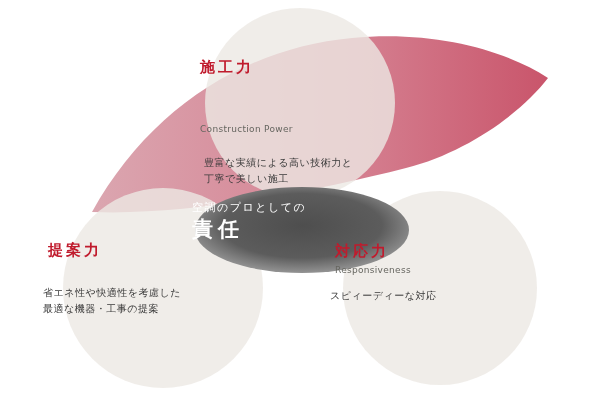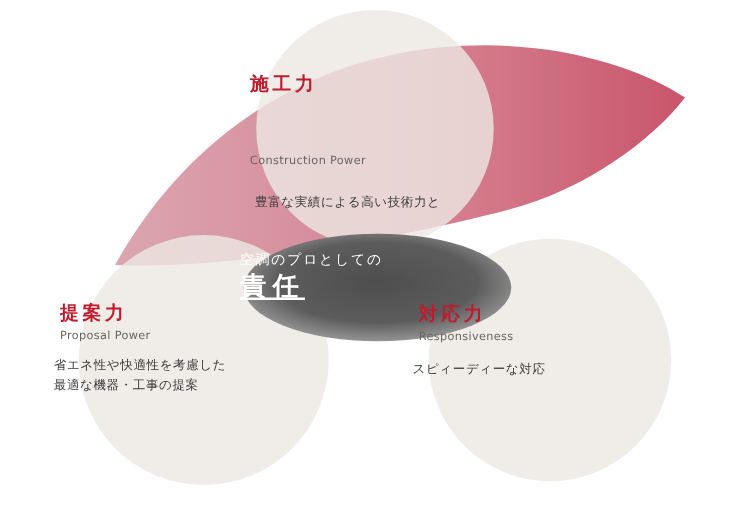--- a/index.html
+++ b/index.html
@@ -59,31 +59,31 @@
     <circle cx="163" cy="288" r="100" fill="rgba(236,232,228,0.8)"></circle>
     <circle cx="440" cy="288" r="97" fill="rgba(236,232,228,0.8)"></circle>
 
     <ellipse cx="302" cy="230" rx="107" ry="43" fill="url(#ellipseGrad)"></ellipse>
   </svg>
 
   <div class="txt circle-title" style="left:200px;top:60px;width:200px;">施工力</div>
   <div class="txt circle-sub" style="left:200px;top:85px;width:200px;margin-top:40px;">Construction Power</div>
   <div class="txt circle-body" style="left:204px;top:107px;width:220px;margin-top:48px;">
     <div>豊富な実績による高い技術力と</div>
+    <div>丁寧で美しい施工</div>
   </div>
 
   <div class="txt circle-title" style="left:48px;top:243px;width:210px;">提案力</div>
-  <div class="txt circle-sub" style="left:48px;top:265px;width:210px;">Proposal Power</div>
   <div class="txt circle-body" style="left:43px;top:285px;width:220px;">
     <div>省エネ性や快適性を考慮した</div>
     <div>最適な機器・工事の提案</div>
   </div>
 
   <div class="txt circle-title" style="left:335px;top:244px;width:210px;">対応力</div>
   <div class="txt circle-sub" style="left:335px;top:266px;width:210px;">Responsiveness</div>
   <div class="txt circle-body" style="left:330px;top:288px;width:220px;">
     <div>スピィーディーな対応</div>
   </div>
 
   <div class="txt center-line1" style="left:192px;top:202px;width:220px;">空調のプロとしての</div>
-  <div class="txt center-line2" style="left:192px;top:219px;width:220px;text-decoration:underline;">責任</div>
+  <div class="txt center-line2" style="left:192px;top:219px;width:220px;">責任</div>
 
 </div>
 
 </body></html>

